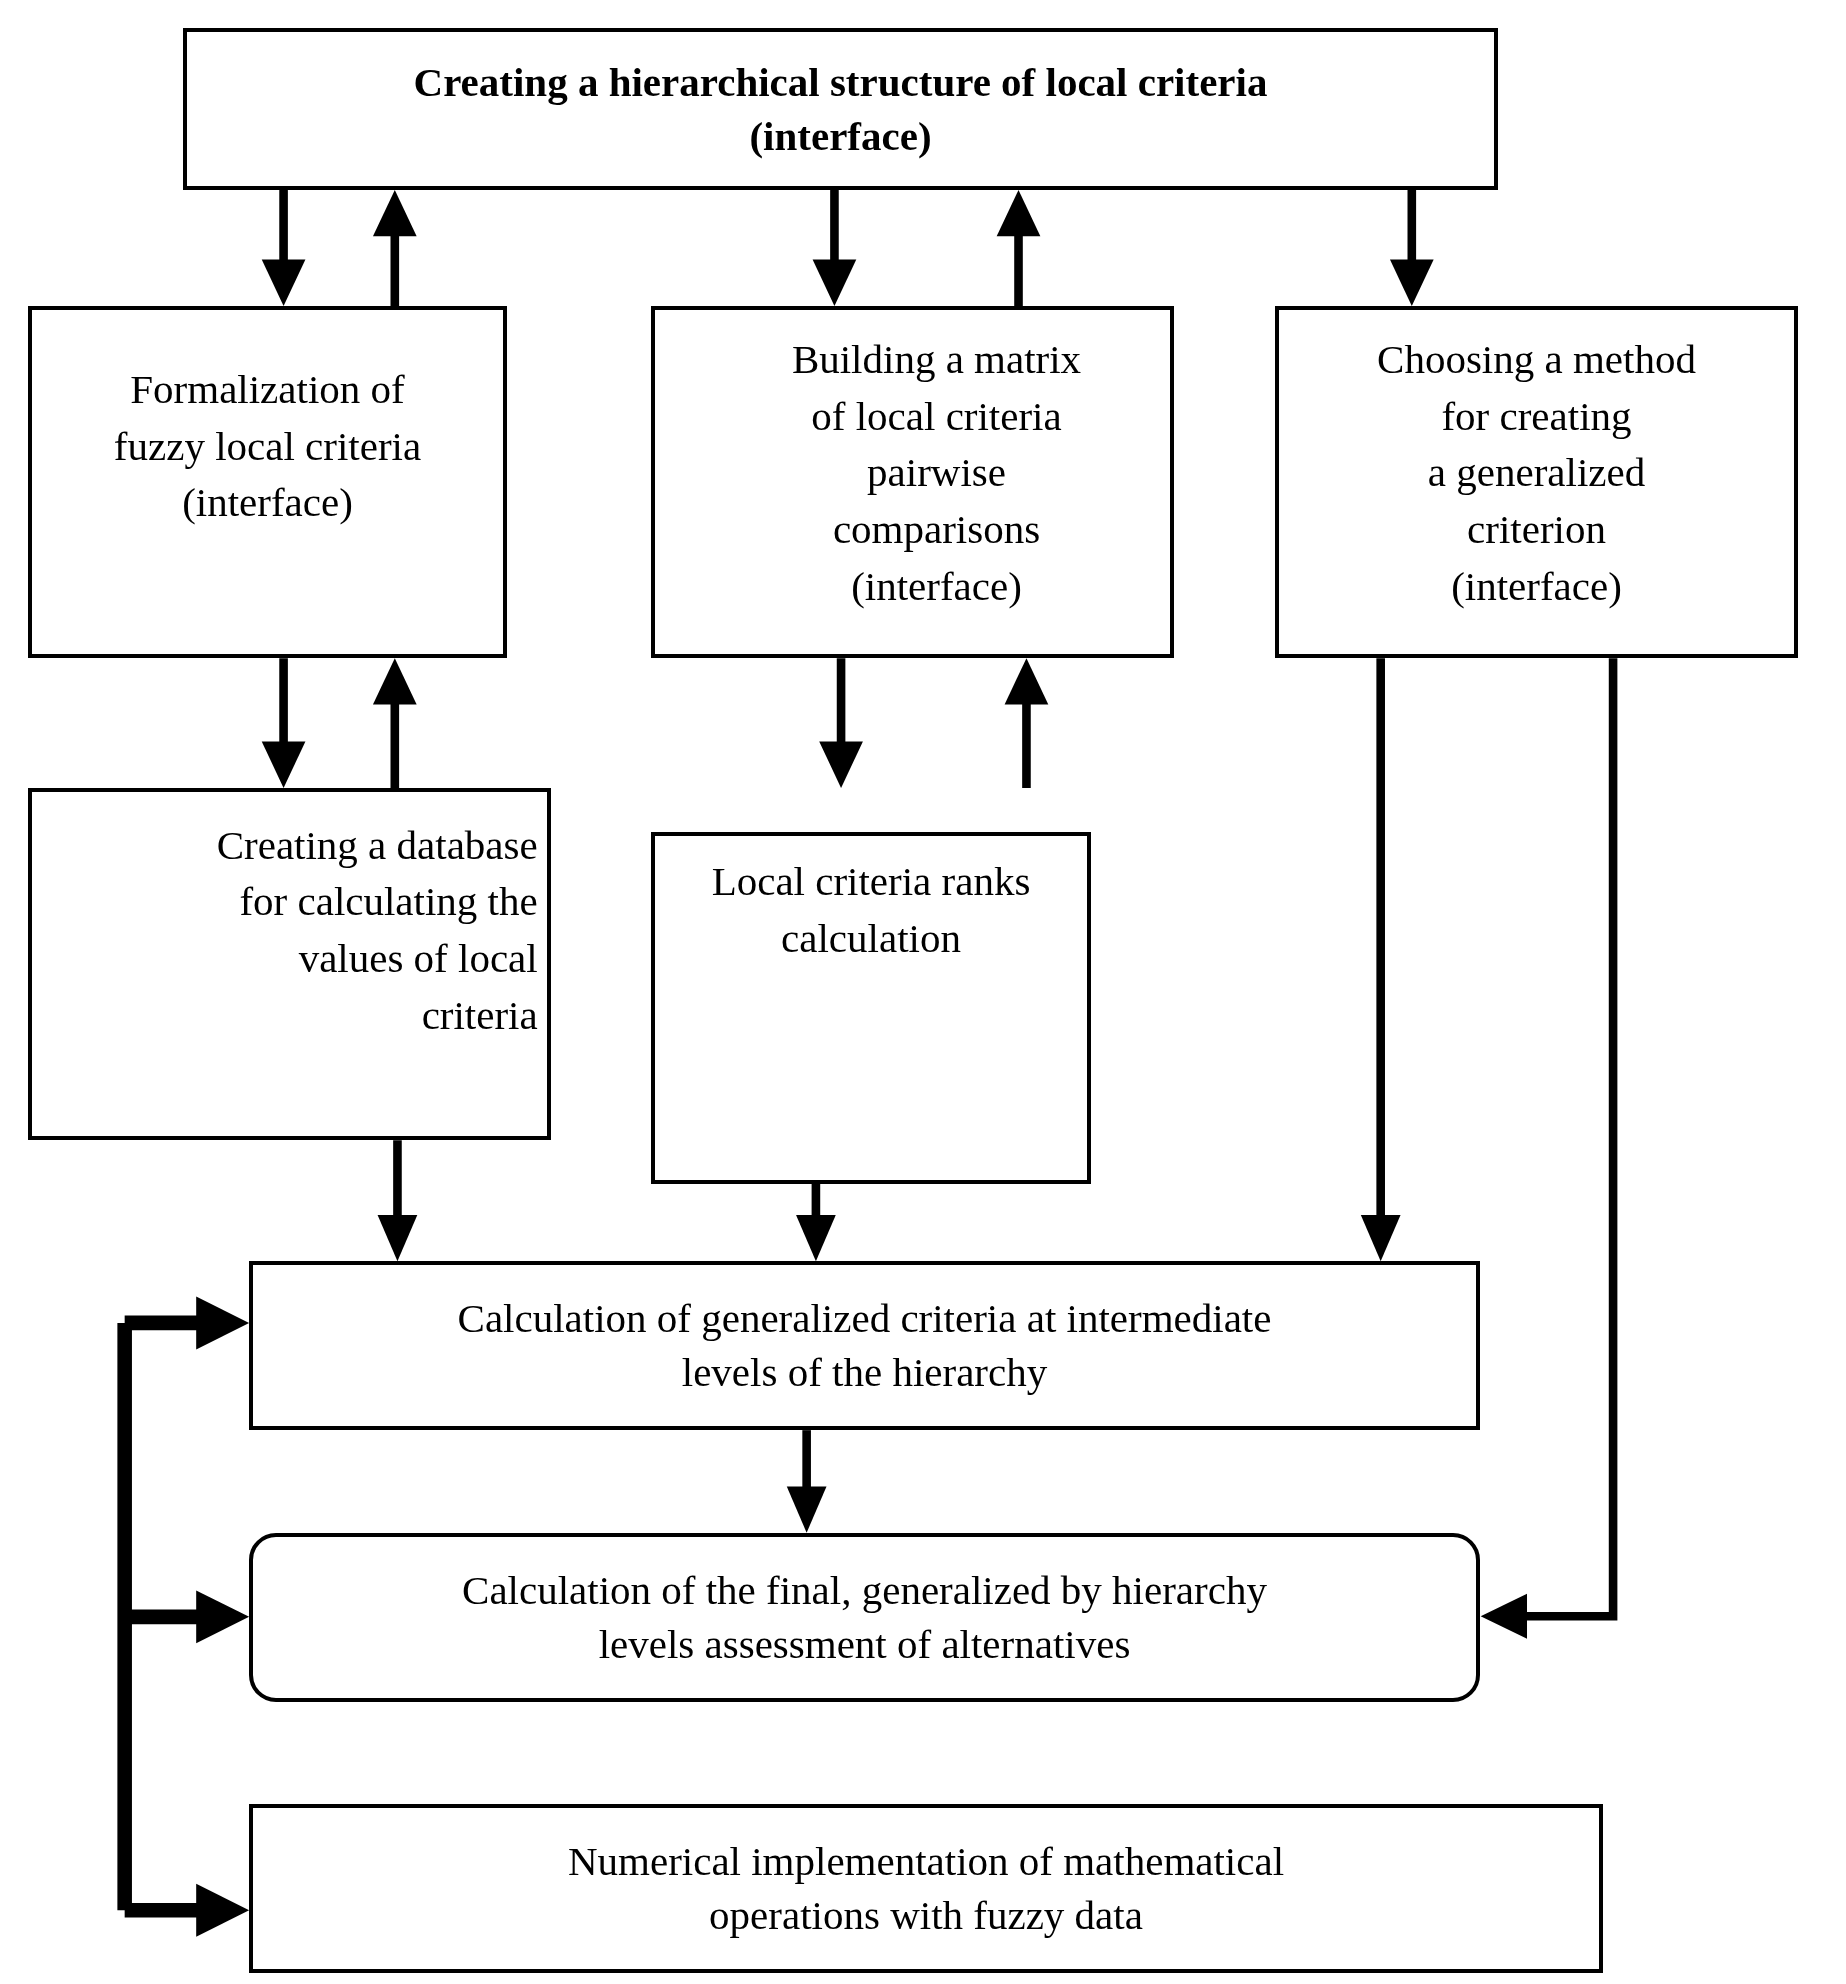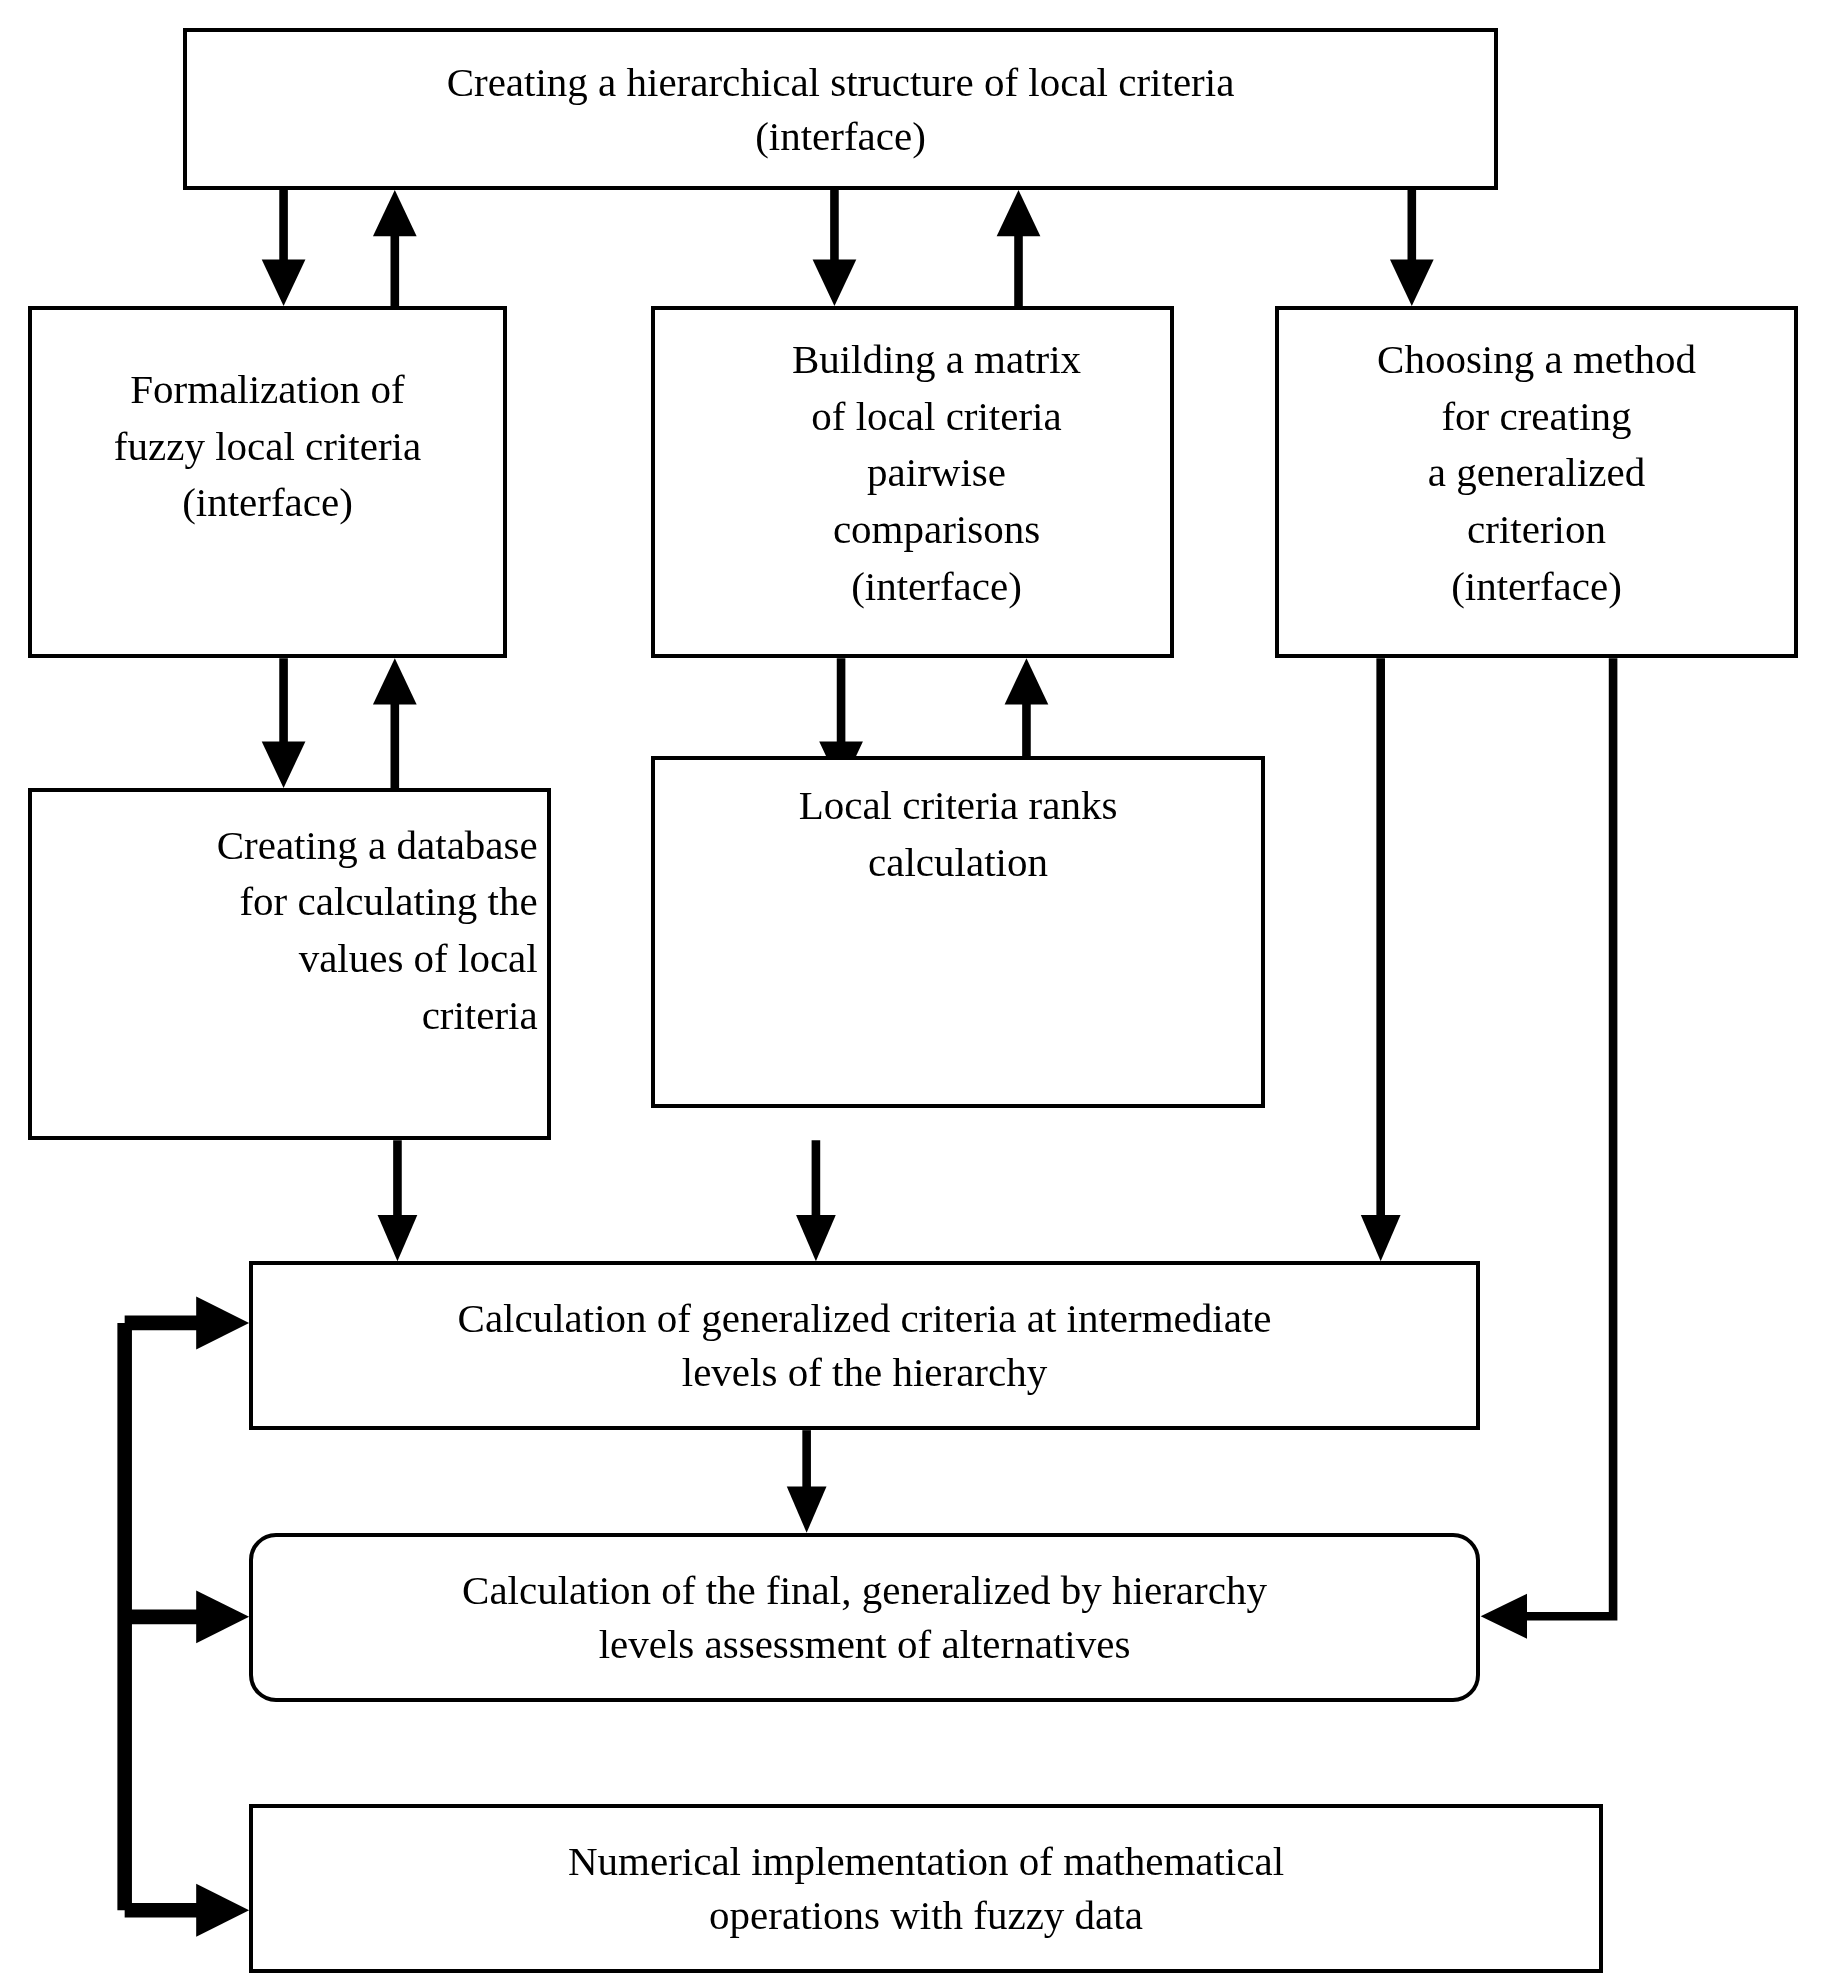--- a/index.html
+++ b/index.html
@@ -30,34 +30,34 @@
   .node .txt {
     display: block;
     width: 100%;
     padding: 0 9.3px;
     white-space: pre-line;
     line-height: 1.30;
     font-size: 41px;
   }
   
   #n-root      { left: 183px;  top: 28px;   width: 1315px; height: 162px; }
-  #n-root .txt { line-height: 1.32; }
+  #n-root .txt { line-height: 1.32; font-weight: bold; }
 
   
   #n-formal    { left: 28px;   top: 306px;  width: 479px;  height: 352px; }
   #n-matrix    { left: 651px;  top: 306px;  width: 523px;  height: 352px; }
   #n-method    { left: 1275px; top: 306px;  width: 523px;  height: 352px; }
   #n-formal .txt, #n-matrix .txt, #n-method .txt { line-height: 1.38; }
   #n-formal .txt { position: relative; top: -36px; }
   #n-matrix .txt { position: relative; top: -9.3px; margin-left: 48px; }
   #n-method .txt { position: relative; top: -9.3px; }
 
   
   #n-db        { left: 28px;   top: 788px; width: 523px;  height: 352px; }
-  #n-ranks     { left: 651px;  top: 756px; width: 614px;  height: 352px; }
+  #n-ranks     { left: 651px;  top: 832px; width: 440px;  height: 352px; }
   #n-db .txt    { position: relative; top: -34px; line-height: 1.38; text-align: right; }
   #n-ranks .txt { position: relative; top: -98px; line-height: 1.38; }
 
   
   #n-calcint   { left: 249px;  top: 1261px; width: 1231px; height: 169px; }
   #n-calcfinal { left: 249px;  top: 1533px; width: 1231px; height: 169px; border-radius: 27px; }
   #n-numerical { left: 249px;  top: 1804px; width: 1354px; height: 169px; }
 
   #connectors {
     position: absolute;

